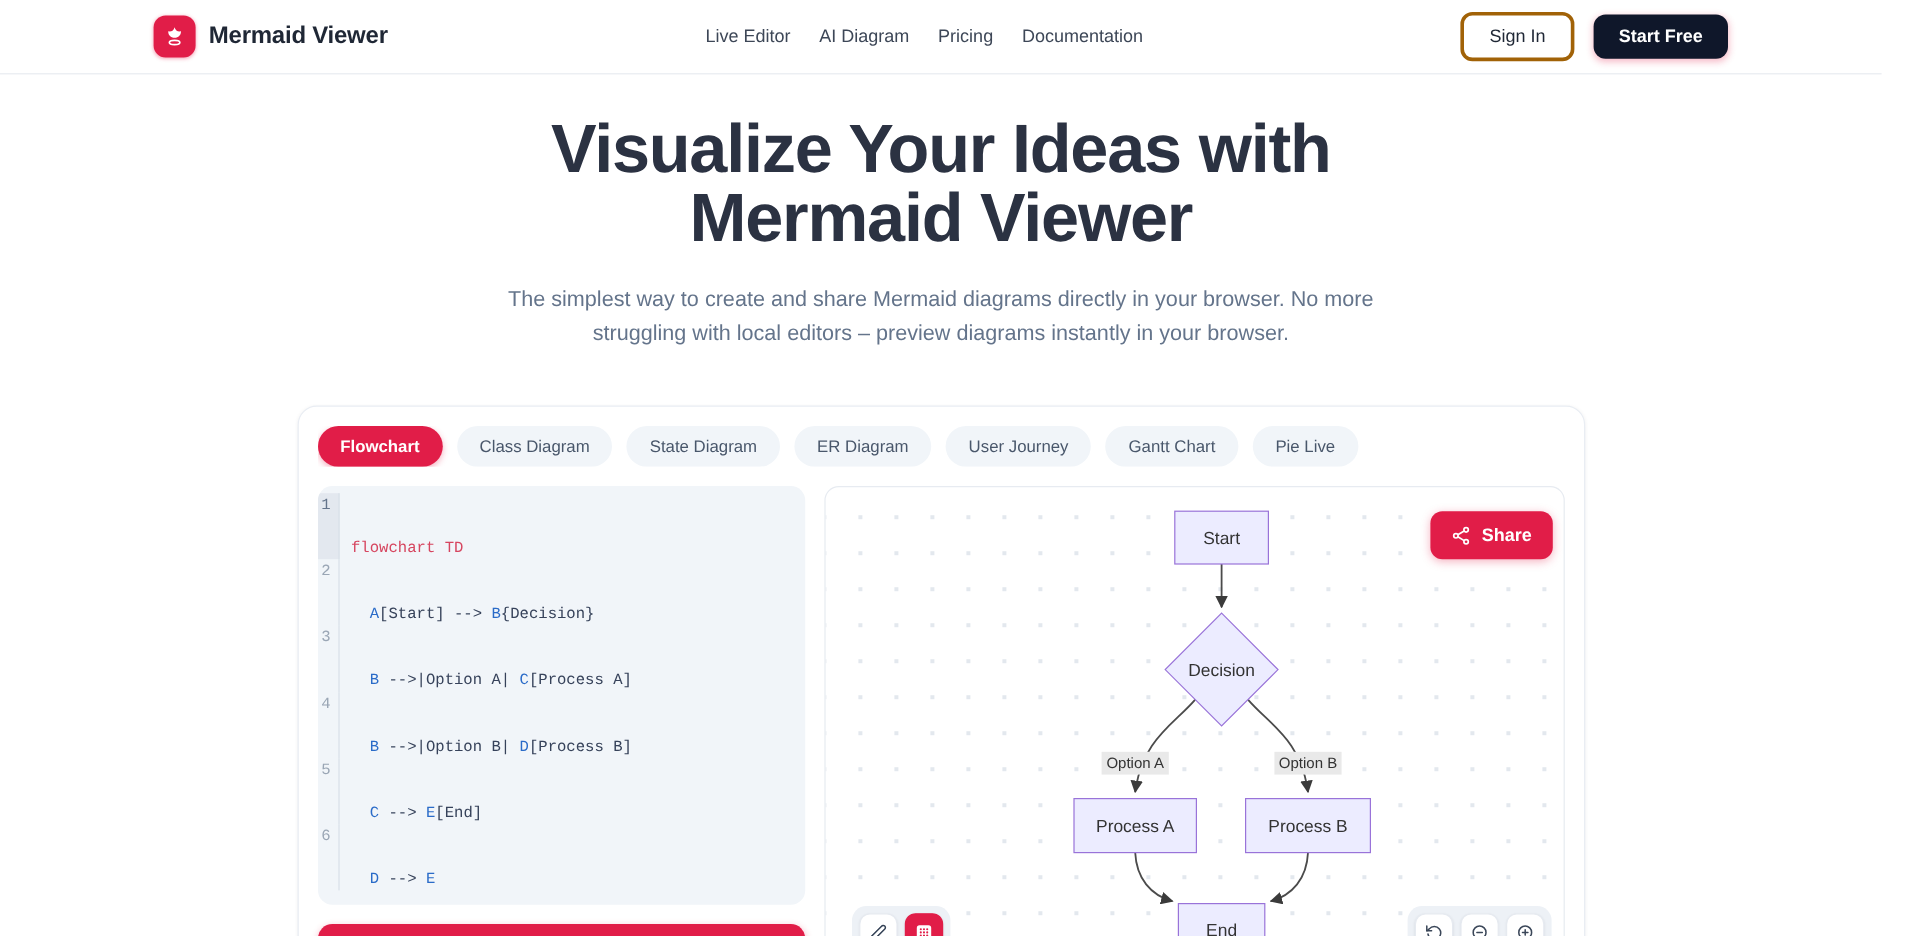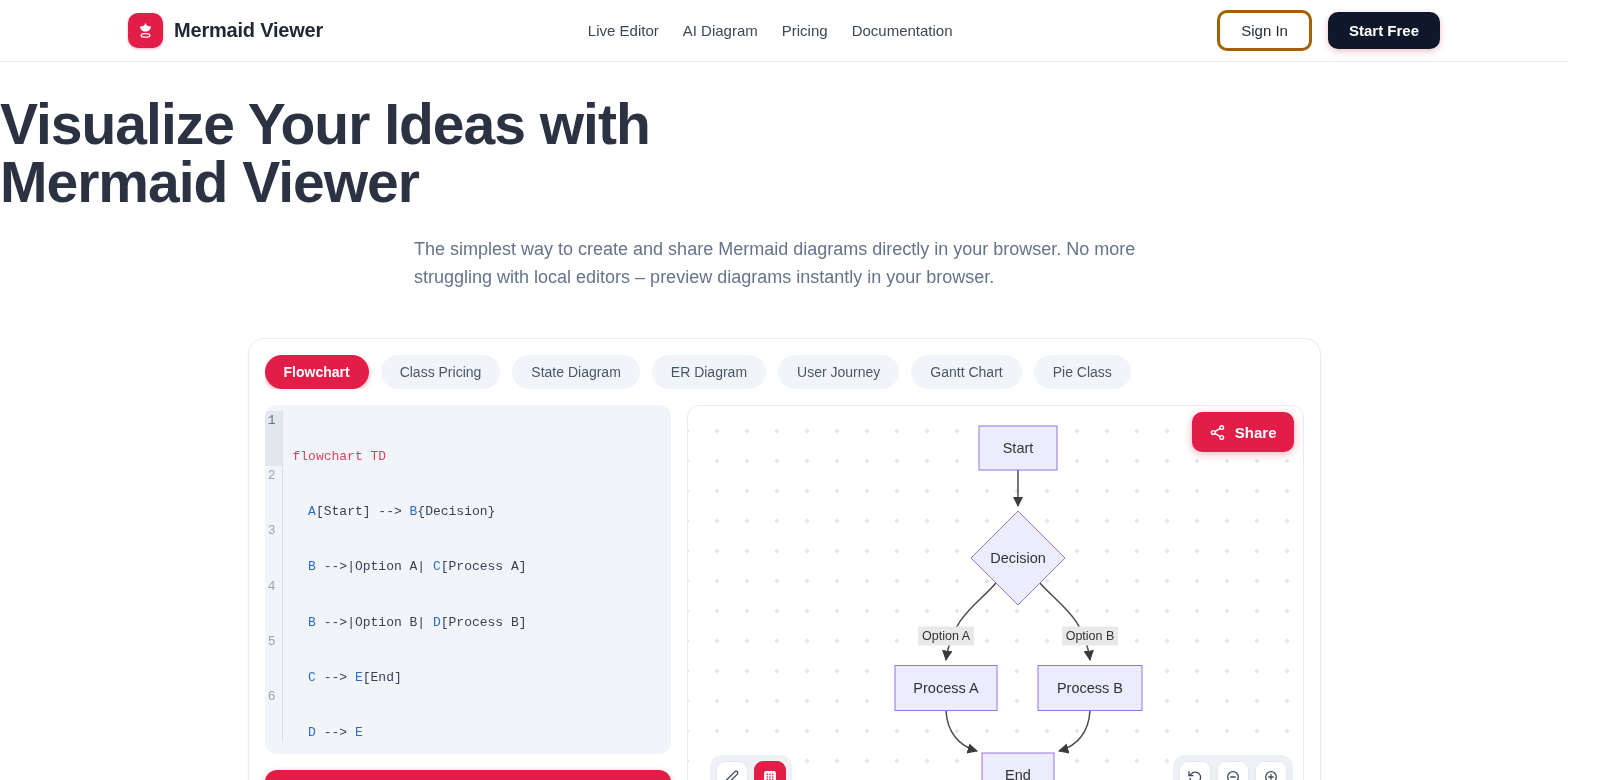--- a/index.html
+++ b/index.html
@@ -18,21 +18,21 @@
   nav a { font-size: 15px; color: #3d4757; text-decoration: none; cursor: pointer; }
   .header-actions { display: flex; gap: 16px; align-items: center; }
   .btn-signin { background: #fff; border: 3px solid #a16207; border-radius: 10px;
     padding: 9px 21px; font-size: 15px; font-weight: 500; color: #1f2735; cursor: pointer;
     font-family: inherit; }
   .btn-startfree { background: #0f172a; border: none; border-radius: 10px;
     padding: 10px 21px; font-size: 15px; font-weight: 600; color: #fff; cursor: pointer;
     font-family: inherit; box-shadow: 0 2px 6px rgba(225,29,72,.3); }
 
   
-  .hero { }
+  .hero { text-align: center; }
   .hero h1 { margin-top: 33px; font-size: 57px; line-height: 58px; font-weight: 700;
     letter-spacing: -1px; color: #2b3242; }
   .hero h1 span { display: block; }
   .hero p { margin: 25px auto 15px; max-width: 740px; font-size: 18px; line-height: 27.5px;
     color: #64748b; }
 
   
   .card { width: 1073px; margin: 47px auto 0; background: #fff; border: 1px solid #e9edf3;
     border-radius: 16px; padding: 16px; box-shadow: 0 1px 3px rgba(15,23,42,.05); }
   .tabs { display: flex; gap: 12px; overflow: hidden; white-space: nowrap; margin-bottom: 16px; }
@@ -69,21 +69,21 @@
     background-size: 30px 30px; background-position: 14px 10px; }
   .preview svg.diagram { position: absolute; inset: 0; }
   .node-rect { fill: #ececff; stroke: #9973d9; stroke-width: 1; }
   .node-label { font-family: "Liberation Sans", sans-serif; font-size: 14.5px; fill: #333;
     text-anchor: middle; }
   .edge { fill: none; stroke: #4b4b4b; stroke-width: 1.5; }
   .edge-label-bg { fill: #e9e9e9; }
   .edge-label { font-family: "Liberation Sans", sans-serif; font-size: 12.5px; fill: #333;
     text-anchor: middle; }
 
-  .share-btn { position: absolute; top: 6px; right: 9px; height: 40px; padding: 0 17px;
+  .share-btn { position: absolute; top: 20px; right: 9px; height: 40px; padding: 0 17px;
     display: flex; align-items: center; gap: 9px; background: #e11d48; color: #fff;
     border: none; border-radius: 10px; font-size: 15px; font-weight: 600; font-family: inherit;
     cursor: pointer; box-shadow: 0 2px 8px rgba(225,29,72,.35); }
 
   .toolbar { position: absolute; top: 349px; background: #edf1f6; border-radius: 12px;
     padding: 6px; display: flex; gap: 6px; }
   .toolbar.left { left: 22px; }
   .toolbar.right { right: 10px; }
   .tool-btn { width: 32px; height: 32px; border-radius: 9px; border: 1px solid #e6eaf0;
     background: #fff; display: flex; align-items: center; justify-content: center;
@@ -122,26 +122,26 @@
       <span>Visualize Your Ideas with</span>
       <span>Mermaid Viewer</span>
     </h1>
     <p>The simplest way to create and share Mermaid diagrams directly in your browser. No more struggling with local editors – preview diagrams instantly in your browser.</p>
   </section>
 
   <section class="card">
 
     <div class="tabs">
         <button class="pill active">Flowchart</button>
-        <button class="pill">Class Pricing</button>
+        <button class="pill">Class Diagram</button>
         <button class="pill">State Diagram</button>
         <button class="pill">ER Diagram</button>
         <button class="pill">User Journey</button>
         <button class="pill">Gantt Chart</button>
-        <button class="pill">Pie Class</button>
+        <button class="pill">Pie Live</button>
       </div>
 
     <div class="panels">
 
       <div>
         <div class="editor">
           <div>
               <div class="code-line">
                 <span class="gutter active">1</span>
                 <span class="code"><span class="tok-kw">flowchart</span><span class="tok-tx"> </span><span class="tok-kw">TD</span></span>

